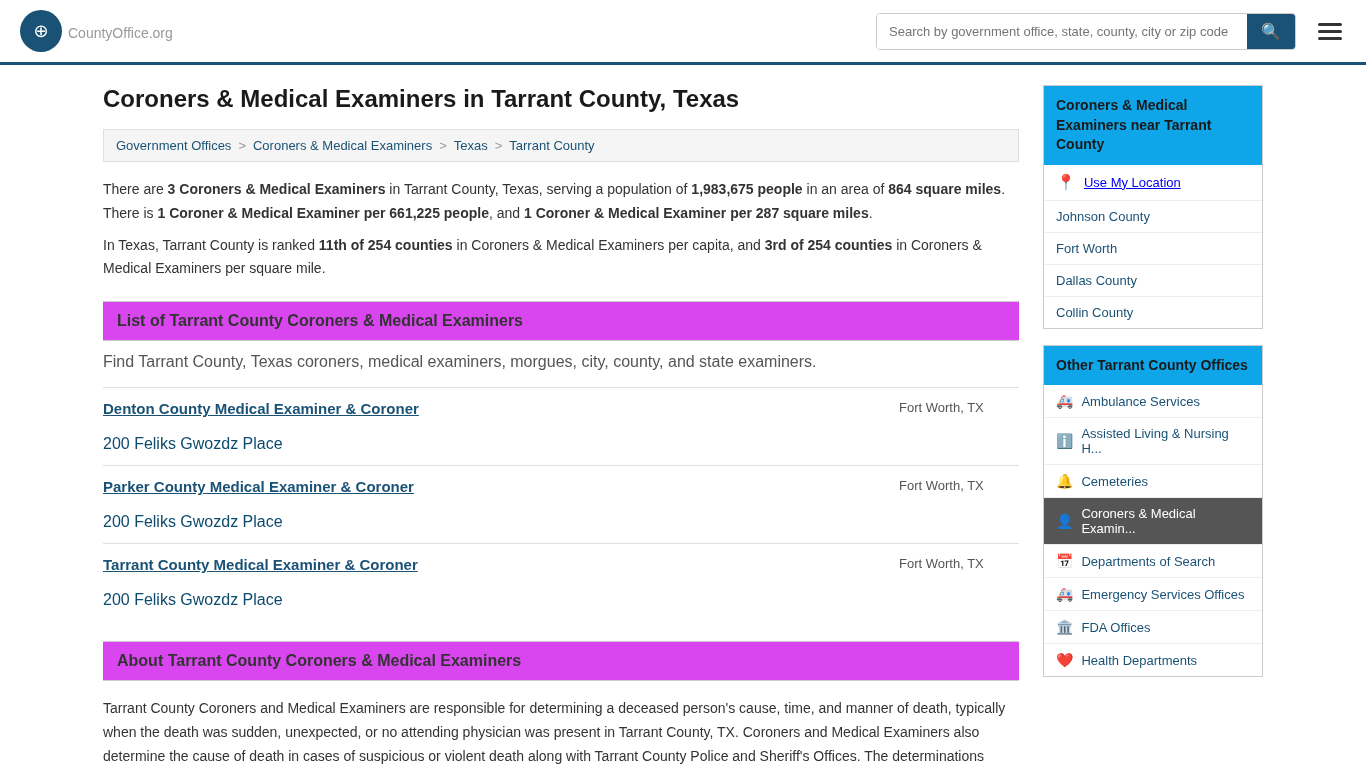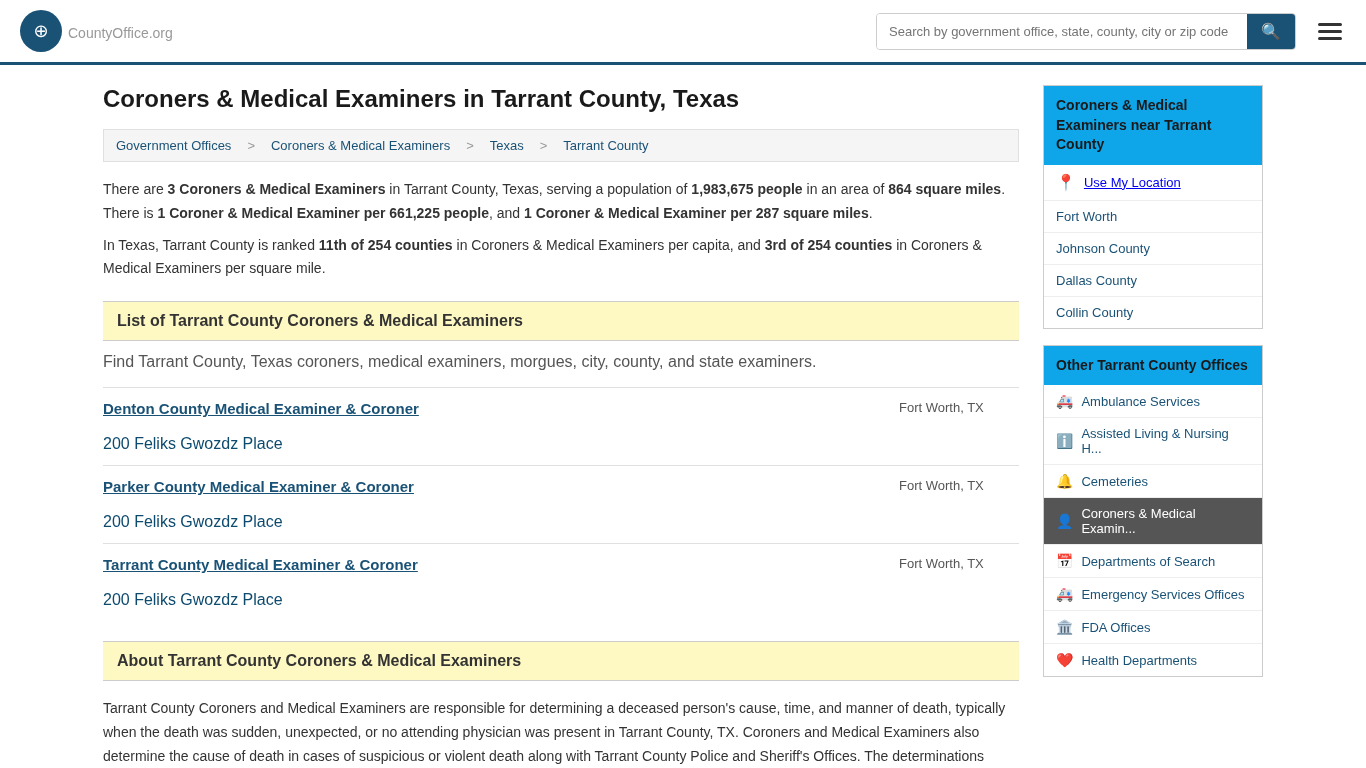--- a/index.html
+++ b/index.html
@@ -101,21 +101,21 @@
       font-size: 24px;
       font-weight: bold;
       color: #1a1a1a;
       margin-bottom: 16px;
     }
 
     
     .breadcrumb {
       display: flex;
       align-items: center;
-      gap: 16px;
+      gap: 7px;
       font-size: 13px;
       color: #555;
       margin-bottom: 16px;
       padding: 8px 12px;
       background: #f5f5f5;
       border: 1px solid #e0e0e0;
     }
     .breadcrumb a { color: #1a5276; text-decoration: none; }
     .breadcrumb .sep { color: #999; }
 
@@ -123,21 +123,21 @@
     .description {
       font-size: 14px;
       line-height: 1.7;
       margin-bottom: 20px;
       color: #333;
     }
     .description strong { font-weight: bold; }
 
     
     .section-header {
-      background: #fef9c3;
+      background: #d946ef;
       padding: 10px 14px;
       font-size: 16px;
       font-weight: bold;
       margin-bottom: 12px;
       border-top: 1px solid #ccc;
       border-bottom: 1px solid #ccc;
     }
 
     .section-desc {
       font-size: 16px;
@@ -323,24 +323,24 @@
   <aside class="sidebar">
 
     <div class="sidebar-box">
       <div class="sidebar-section-title">Coroners &amp; Medical Examiners near Tarrant County</div>
       <div class="use-location">
         <span style="color:#555; font-size:16px;">📍</span>
         <a href="#">Use My Location</a>
       </div>
       <div id="nearby-links">
           <div class="sidebar-item">
+            <a href="#">Johnson County</a>
+          </div>
+          <div class="sidebar-item">
             <a href="#">Fort Worth</a>
-          </div>
-          <div class="sidebar-item">
-            <a href="#">Johnson County</a>
           </div>
           <div class="sidebar-item">
             <a href="#">Dallas County</a>
           </div>
           <div class="sidebar-item">
             <a href="#">Collin County</a>
           </div>
         </div>
     </div>
 

